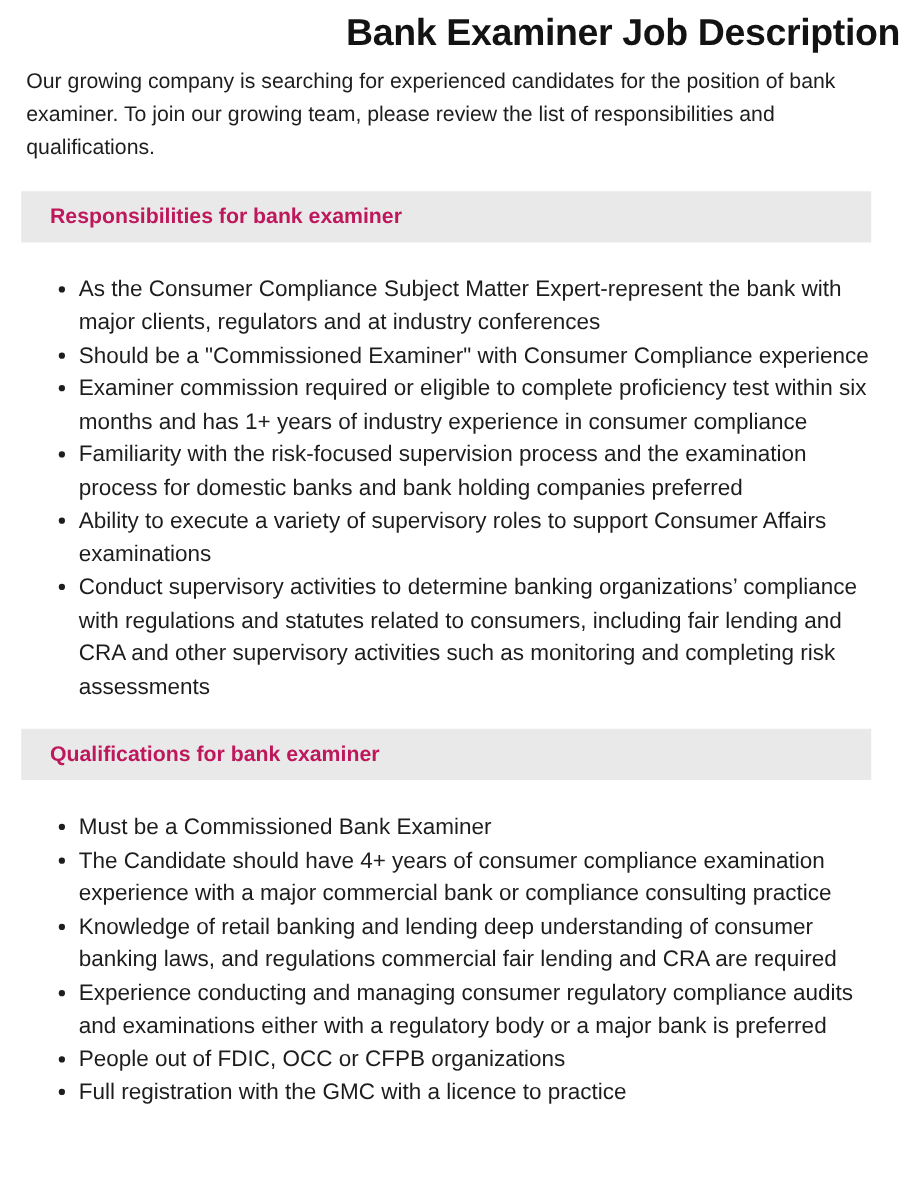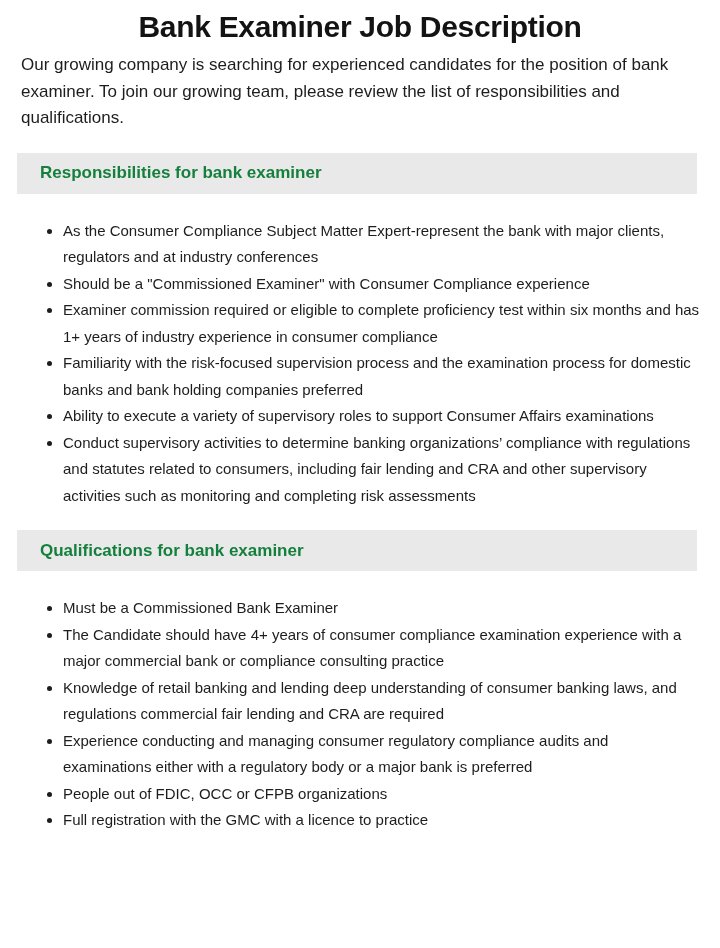--- a/index.html
+++ b/index.html
@@ -16,21 +16,21 @@
     overflow: hidden;
   }
   .page {
     width: 720px;
     height: 948px;
     box-sizing: border-box;
     padding-top: 8px;
   }
   .page-title {
     margin: 0;
-    text-align: center;
+    text-align: right;
     font-size: 30px;
     line-height: 38px;
     font-weight: 700;
     letter-spacing: -0.3px;
     color: #131313;
   }
   .intro {
     margin: 6px 20px 0 21px;
     font-size: 17px;
     line-height: 26.5px;
@@ -41,32 +41,32 @@
     background: #e9e9e9;
     padding: 8px 10px 8px 23px;
     box-sizing: border-box;
     min-height: 41px;
     display: flex;
     align-items: center;
   }
   .section-header span {
     font-size: 17px;
     font-weight: 700;
-    color: #15803d;
+    color: #be185d;
     text-align: right;
   }
   ul.bullet-list {
     margin: 24px 20px 0 0;
     padding: 0 0 0 49px;
     list-style: none;
   }
   ul.bullet-list li {
     position: relative;
     padding-left: 14px;
-    font-size: 15px;
+    font-size: 18px;
     line-height: 26.5px;
     color: #1d1d1d;
   }
   ul.bullet-list li::before {
     content: "";
     position: absolute;
     left: -2px;
     top: 11px;
     width: 5px;
     height: 5px;

